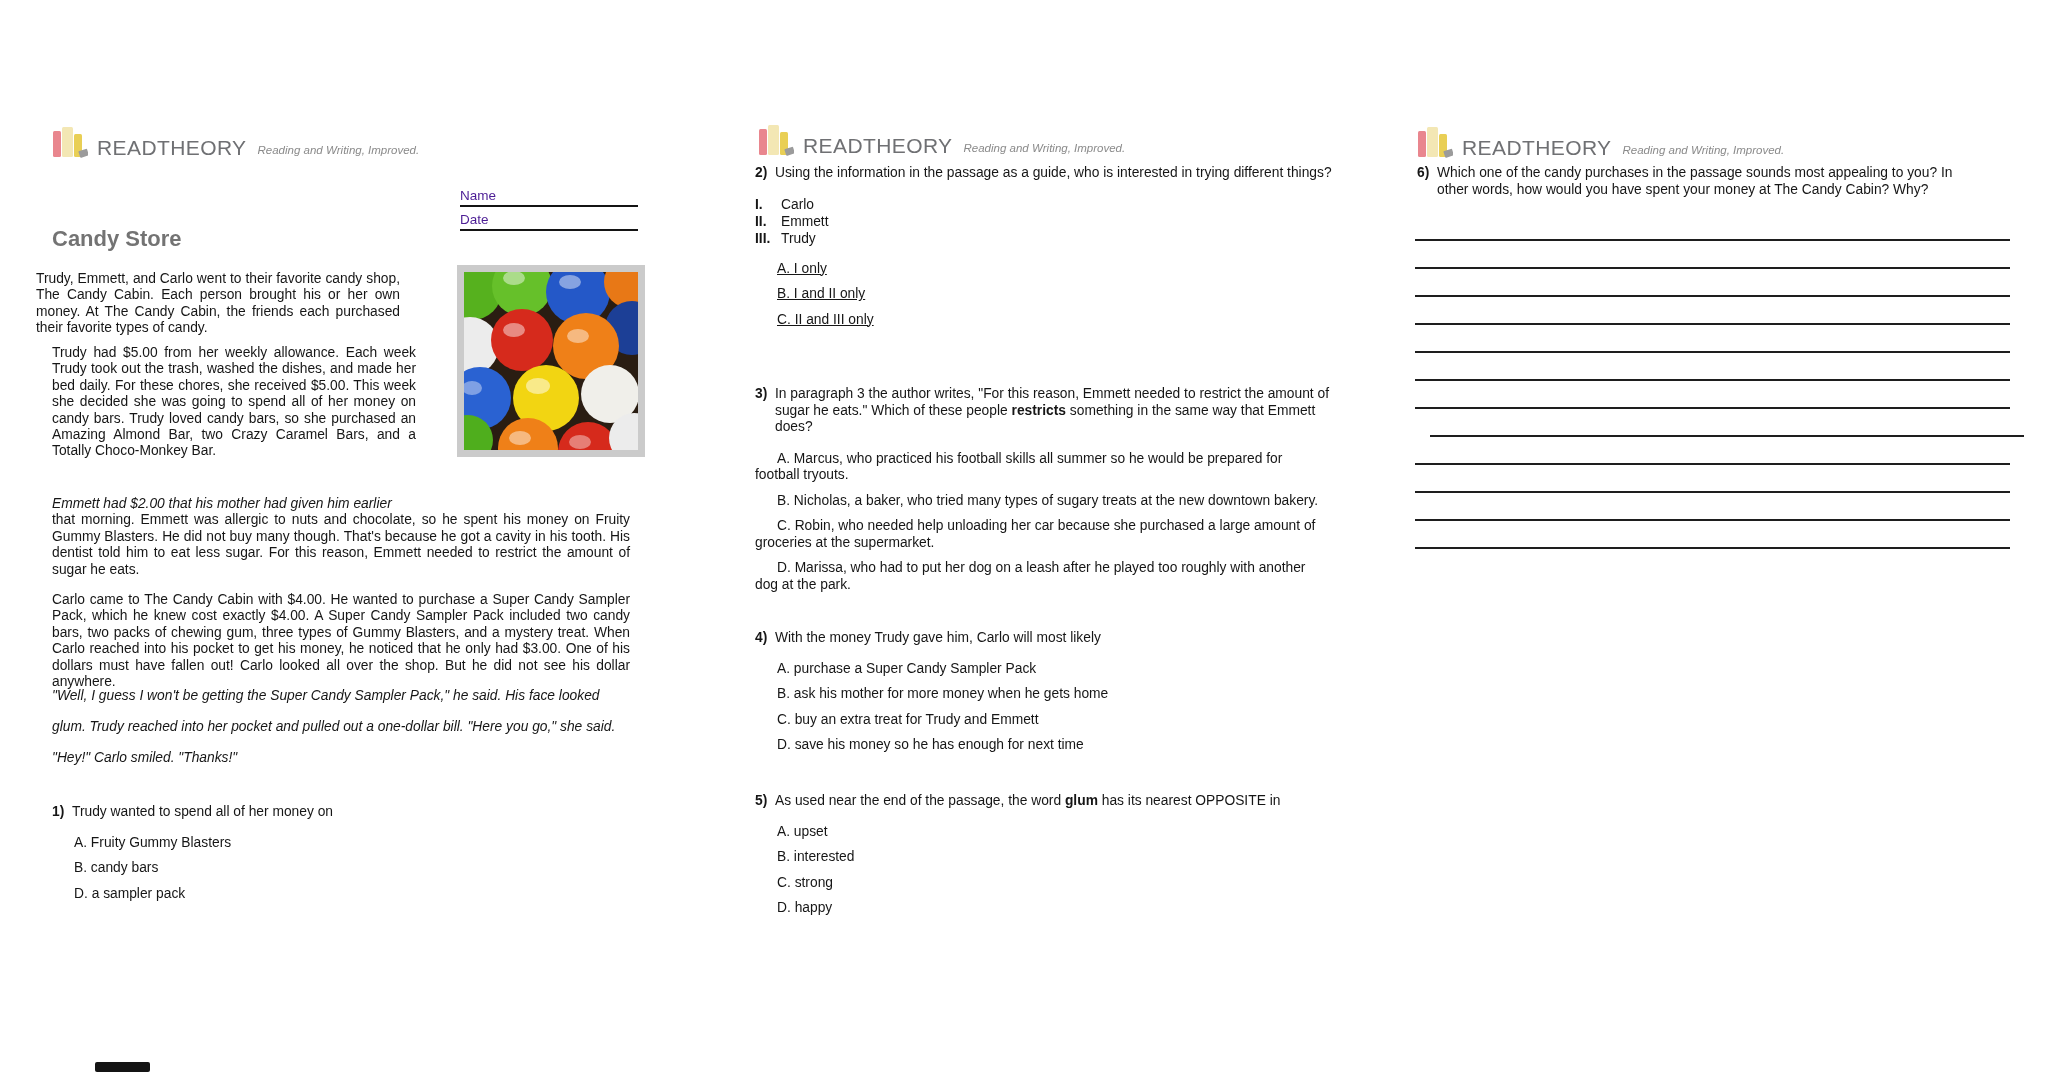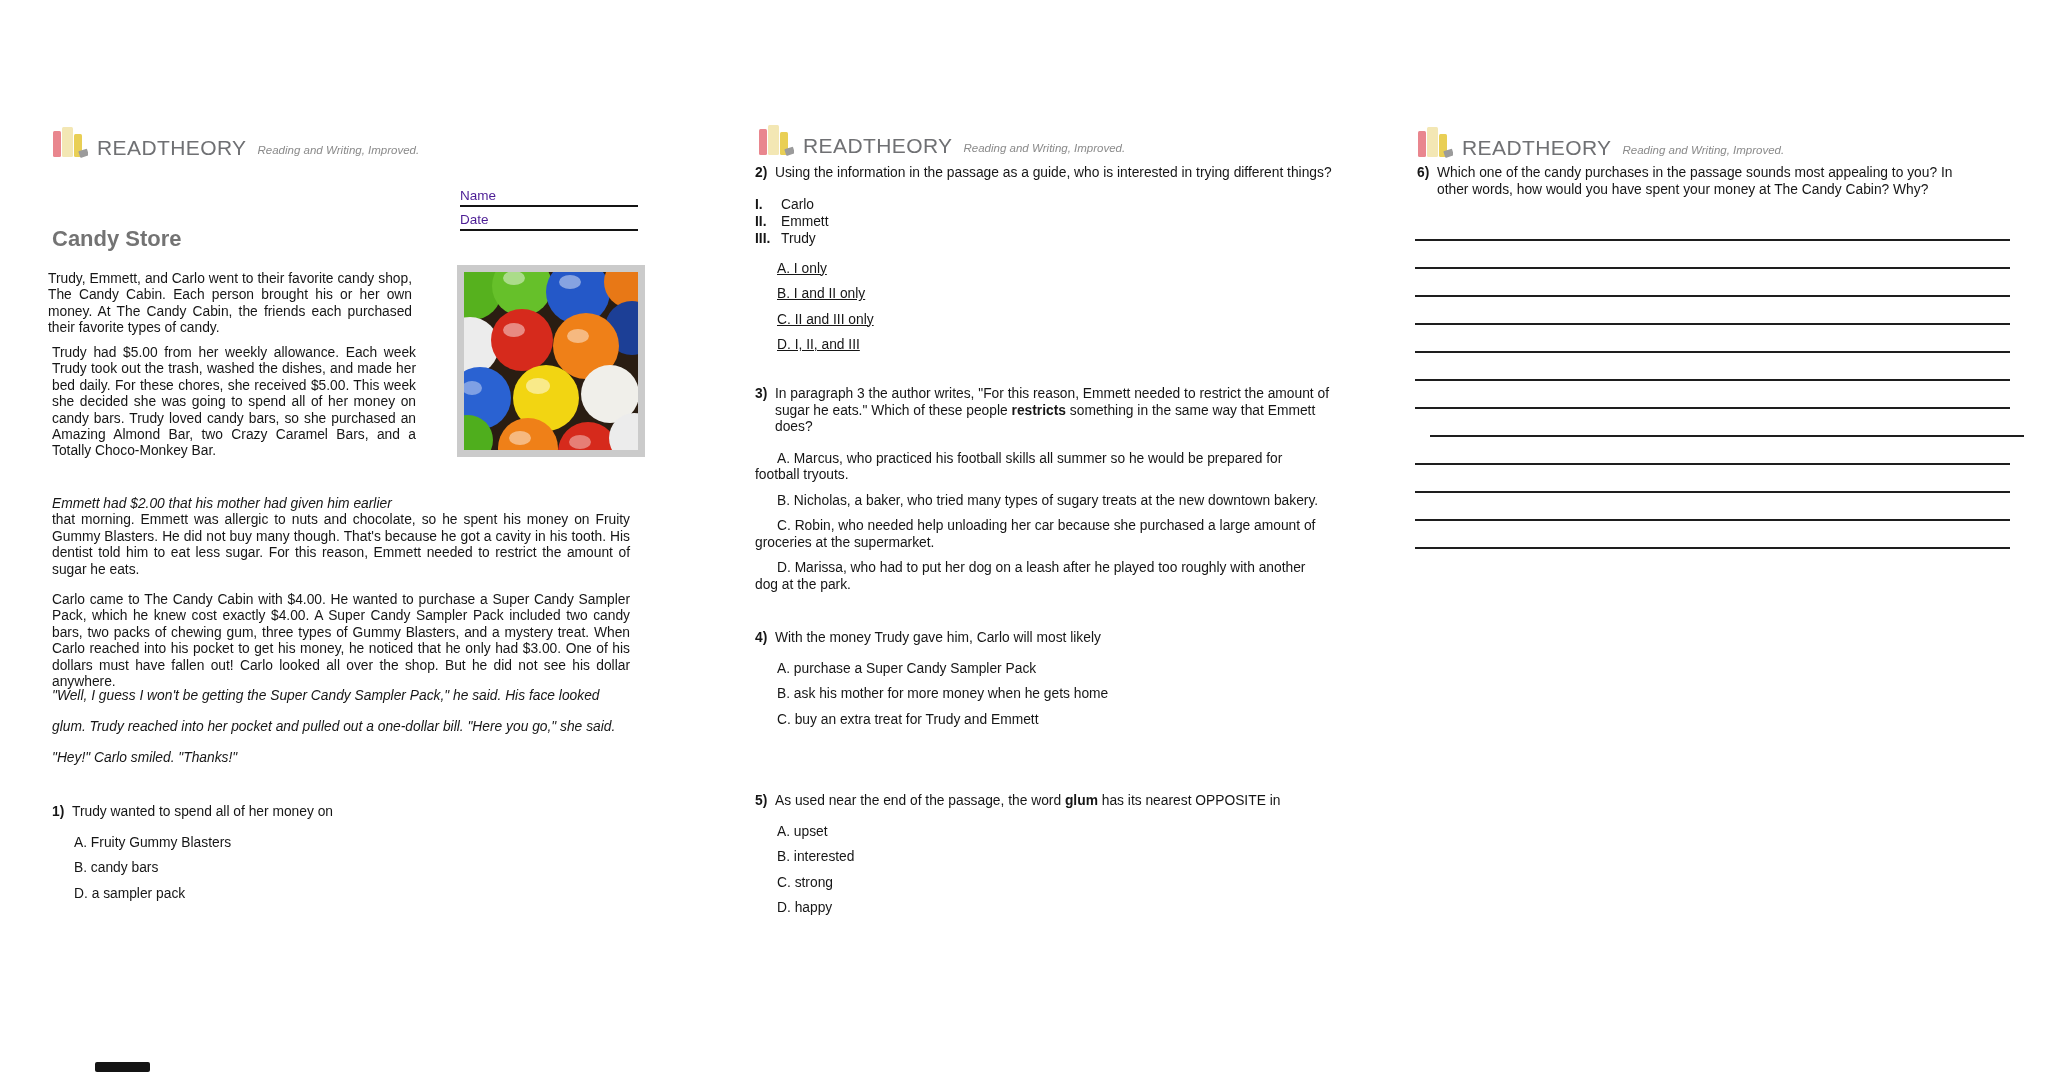--- a/index.html
+++ b/index.html
@@ -59,21 +59,21 @@
     <span class="brand-tagline">Reading and Writing, Improved.</span>
   </div>
 
   <div class="abs" style="left:460px; top:188px;">
     <div class="ndrow">Name</div>
     <div class="ndrow">Date</div>
   </div>
 
   <div class="abs title" style="left:52px; top:226px;">Candy Store</div>
 
-  <div class="abs passage" style="left:48px; top:271px; width:364px;">Trudy, Emmett, and Carlo went to their favorite candy shop, The Candy Cabin. Each person brought his or her own money. At The Candy Cabin, the friends each purchased their favorite types of candy.</div>
+  <div class="abs passage" style="left:36px; top:271px; width:364px;">Trudy, Emmett, and Carlo went to their favorite candy shop, The Candy Cabin. Each person brought his or her own money. At The Candy Cabin, the friends each purchased their favorite types of candy.</div>
 
   <div class="abs photo-frame" style="left:457px; top:265px;">
     <svg width="174" height="178" viewBox="0 0 174 178">
       <defs>
           <clipPath id="ph">
             <rect x="0" y="0" width="174" height="178"></rect>
           </clipPath>
         </defs>
       <g clip-path="url(#ph)">
         <rect x="0" y="0" width="174" height="178" fill="#2a1d12"></rect>
@@ -156,21 +156,20 @@
       </div>
       <div class="roman-row">
         <span class="rlab">III.</span>
         <span>Trudy</span>
       </div>
     </div>
     <div class="opts" style="text-decoration:underline;">
       <div class="opt">A. I only</div>
       <div class="opt">B. I and II only</div>
       <div class="opt">C. II and III only</div>
-      <div class="opt">D. I, II, and III</div>
     </div>
   </div>
 
   <div class="abs" style="left:755px; top:386px; width:575px;">
     <div class="q-head" style="width:565px;">
       <span class="qnum">3)</span>
       <span><span>In paragraph 3 the author writes, "For this reason, Emmett needed to restrict the amount of sugar he eats." Which of these people </span><span class="bold-w">restricts</span><span> something in the same way that Emmett does?</span></span>
     </div>
     <div class="opts" style="margin-top:15px;">
       <div class="opt">A. Marcus, who practiced his football skills all summer so he would be prepared for football tryouts.</div>
@@ -182,20 +181,21 @@
 
   <div class="abs" style="left:755px; top:630px; width:575px;">
     <div class="q-head">
       <span class="qnum">4)</span>
       <span>With the money Trudy gave him, Carlo will most likely</span>
     </div>
     <div class="opts">
       <div class="opt">A. purchase a Super Candy Sampler Pack</div>
       <div class="opt">B. ask his mother for more money when he gets home</div>
       <div class="opt">C. buy an extra treat for Trudy and Emmett</div>
+      <div class="opt">D. save his money so he has enough for next time</div>
     </div>
   </div>
 
   <div class="abs" style="left:755px; top:793px; width:575px;">
     <div class="q-head">
       <span class="qnum">5)</span>
       <span><span>As used near the end of the passage, the word </span><span class="bold-w">glum</span><span> has its nearest OPPOSITE in</span></span>
     </div>
     <div class="opts" style="margin-top:14px;">
       <div class="opt">A. upset</div>

